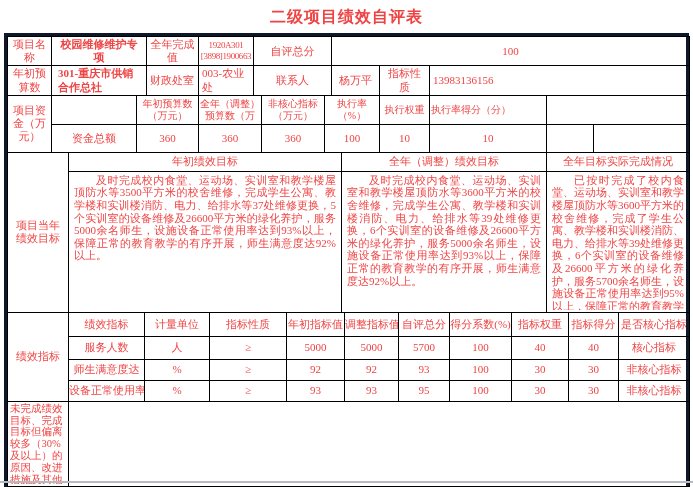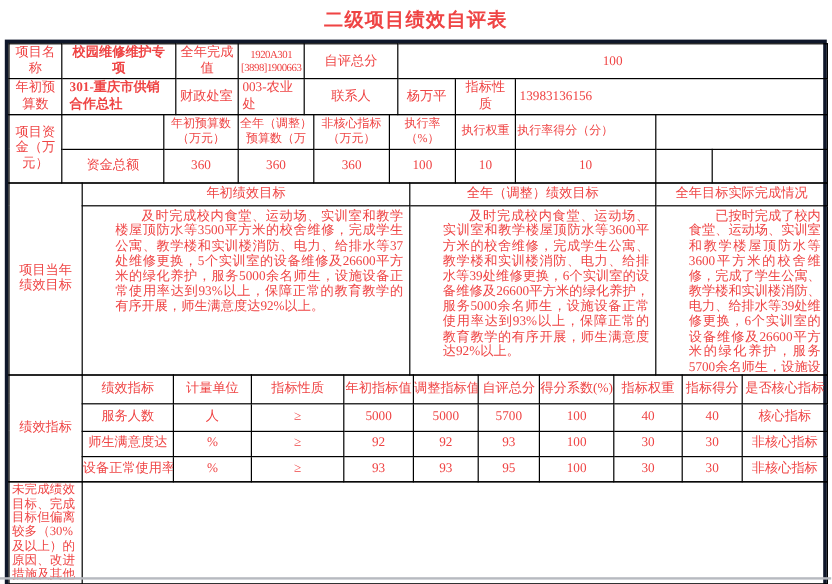--- a/index.html
+++ b/index.html
@@ -20,21 +20,21 @@
     vertical-align:middle; padding:1px 3px; overflow:hidden; word-break:break-word;
   }
   .ta-l { text-align:left; }
   .top { vertical-align:top; }
   .wraptight { padding:1px 6px;font-weight:bold; }
   .code { font-size:9px; letter-spacing:-0.4px; line-height:1.3; padding:0 1px; }
   .fund-h { font-size:10px; padding:0 1px; }
   .ind-h { padding:0; white-space:nowrap; }
   .ind-name { padding:0; white-space:nowrap;margin-top:20px; }
   .goal-cell { vertical-align:top; padding:2px 5px; }
-  .goal-clip { height:136px; overflow:hidden; text-align:justify; text-indent:2em; line-height:12.6px;margin-left:22px; }
+  .goal-clip { height:136px; overflow:hidden; text-align:justify; text-indent:2em; line-height:12.6px; }
   .foot-lbl { font-size:10.5px; line-height:11.8px; text-align:left; vertical-align:top; padding:1px 1px 1px 2px; }
   .foot-clip { height:81px; overflow:hidden; }
   .bottom-edge { position:absolute; left:0; right:0; bottom:4px; height:2px; background:#b7bac0; }
 </style>
 </head>
 <body>
 
 <div class="page">
 
   <div class="doc-title">二级项目绩效自评表</div>

